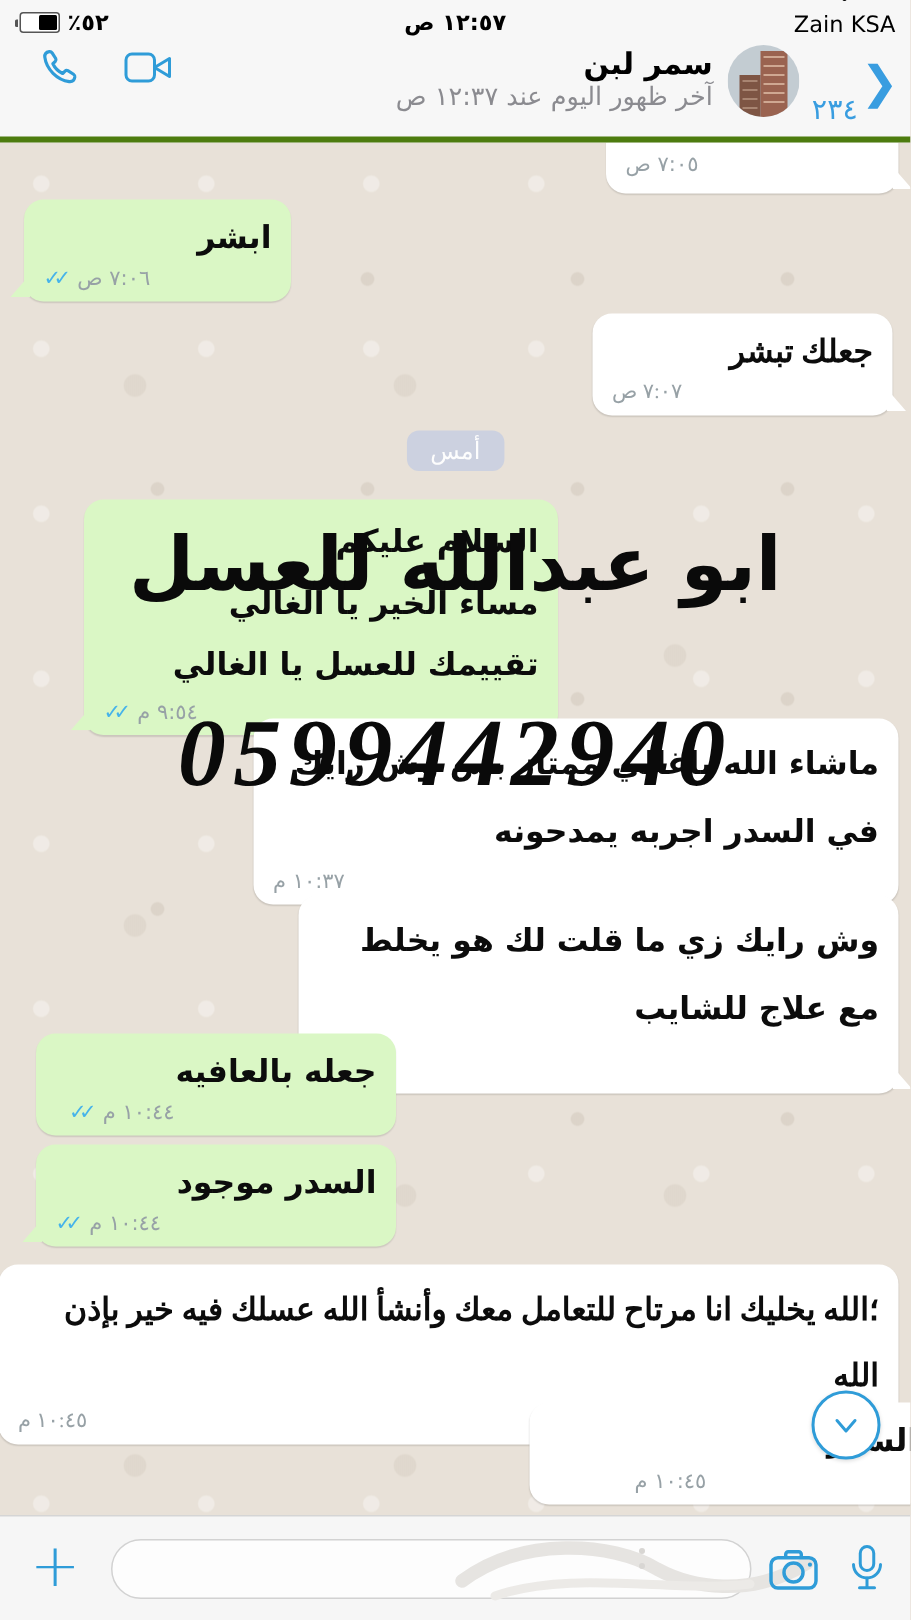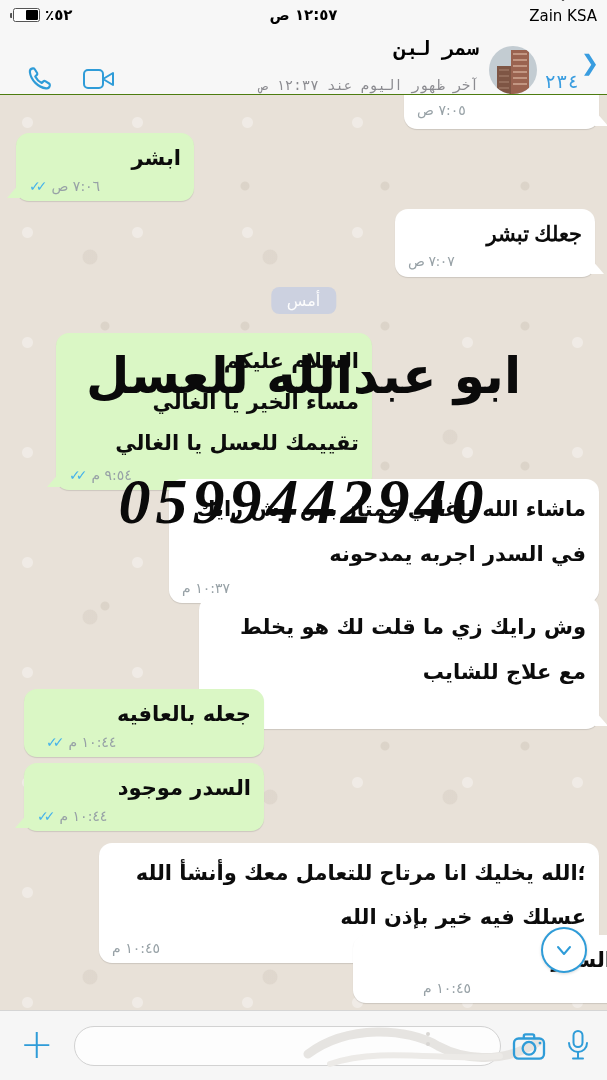--- a/index.html
+++ b/index.html
@@ -17,28 +17,28 @@
   .battery{display:flex;align-items:center;direction:ltr;}
   .battery .tip{width:2px;height:5px;background:#555;border-radius:1px 0 0 1px;margin-right:1px;}
   .battery .bodyb{width:25px;height:12px;border:1px solid #555;border-radius:2.5px;position:relative;background:#fff;}
   .battery .fill{position:absolute;right:1px;top:1px;bottom:1px;width:12px;background:#000;border-radius:1px;}
   .sb-center{position:absolute;left:50%;transform:translateX(-50%);font-weight:700;}
   .sb-right{display:flex;align-items:center;gap:6px;direction:ltr;font-weight:400;font-size:15px;flex-direction:column;}
   .sigdots{font-size:11px;letter-spacing:1px;color:#000;}
   
   .header{
     position:absolute;top:30px;left:0;right:0;height:65px;background:#f7f7f7;
-    border-bottom:1px solid #4d7c0f;display:flex;align-items:flex-end;
-    padding:0 8px;box-sizing:border-box;z-index:20;font-family:Liberation Mono, monospace;
+    border-bottom:4px solid #4d7c0f;display:flex;align-items:flex-start;
+    padding:0 8px;box-sizing:border-box;z-index:20;
   }
   .hdr-icons{display:flex;align-items:center;gap:26px;margin-left:18px;}
   .hdr-spacer{flex:1;}
   .contact-block{display:flex;flex-direction:column;align-items:flex-end;margin-right:10px;}
   .contact-name{font-size:20px;font-weight:700;color:#000;}
-  .contact-lastseen{font-size:14px;color:#8b8b90;margin-top:16px;}
+  .contact-lastseen{font-size:17px;color:#8b8b90;margin-top:1px;}
   .avatar{width:48px;height:48px;border-radius:50%;overflow:hidden;flex:0 0 auto;margin-right:8px;}
   .backgrp{display:flex;align-items:center;gap:2px;}
   .badge{font-size:19px;color:#399de0;font-weight:500;margin-top:32px;}
   .chev{color:#399de0;font-size:30px;font-weight:700;line-height:1;margin-top:-2px;}
   
   .chat{
     position:absolute;top:95px;left:0;right:0;height:915px;overflow:hidden;
     background-color:#e8e1d8;
     background-image:
       radial-gradient(circle at 25% 25%, rgba(255,255,255,.35) 0 5px, transparent 6px),
@@ -63,21 +63,21 @@
   .wide{line-height:45px;}
   
   .msg-a{top:-28px;right:8px;width:195px;height:62px;padding-top:32px;}
   .msg-b{top:38px;left:16px;min-width:178px;}
   .msg-c{top:114px;right:12px;min-width:200px;font-family:Liberation Serif, serif;}
   .msg-d{top:238px;left:56px;width:316px;line-height:41px;}
   .msg-e{top:384px;right:8px;width:430px;}
   .msg-f{top:502px;right:8px;width:400px;}
   .msg-g{top:594px;left:24px;min-width:240px;padding-left:22px;}
   .msg-h{top:668px;left:24px;min-width:240px;}
-  .msg-i{top:748px;right:8px;width:500px;line-height:44px;}
+  .msg-i{top:748px;right:8px;width:600px;line-height:44px;font-family:Liberation Serif, serif;}
   .msg-j{top:840px;right:-46px;width:300px;padding-left:70px;}
   .datechip{
     position:absolute;top:192px;left:50%;transform:translateX(-50%);z-index:1;
     background:#ccd1e0;color:#fdfdfd;font-size:16px;padding:4px 16px;border-radius:8px;
   }
   
   .wm-title{
     position:absolute;top:252px;left:50%;transform:translateX(-50%);z-index:5;
     font-size:50px;font-weight:700;color:#0a0a0a;white-space:nowrap;direction:rtl;
   }

